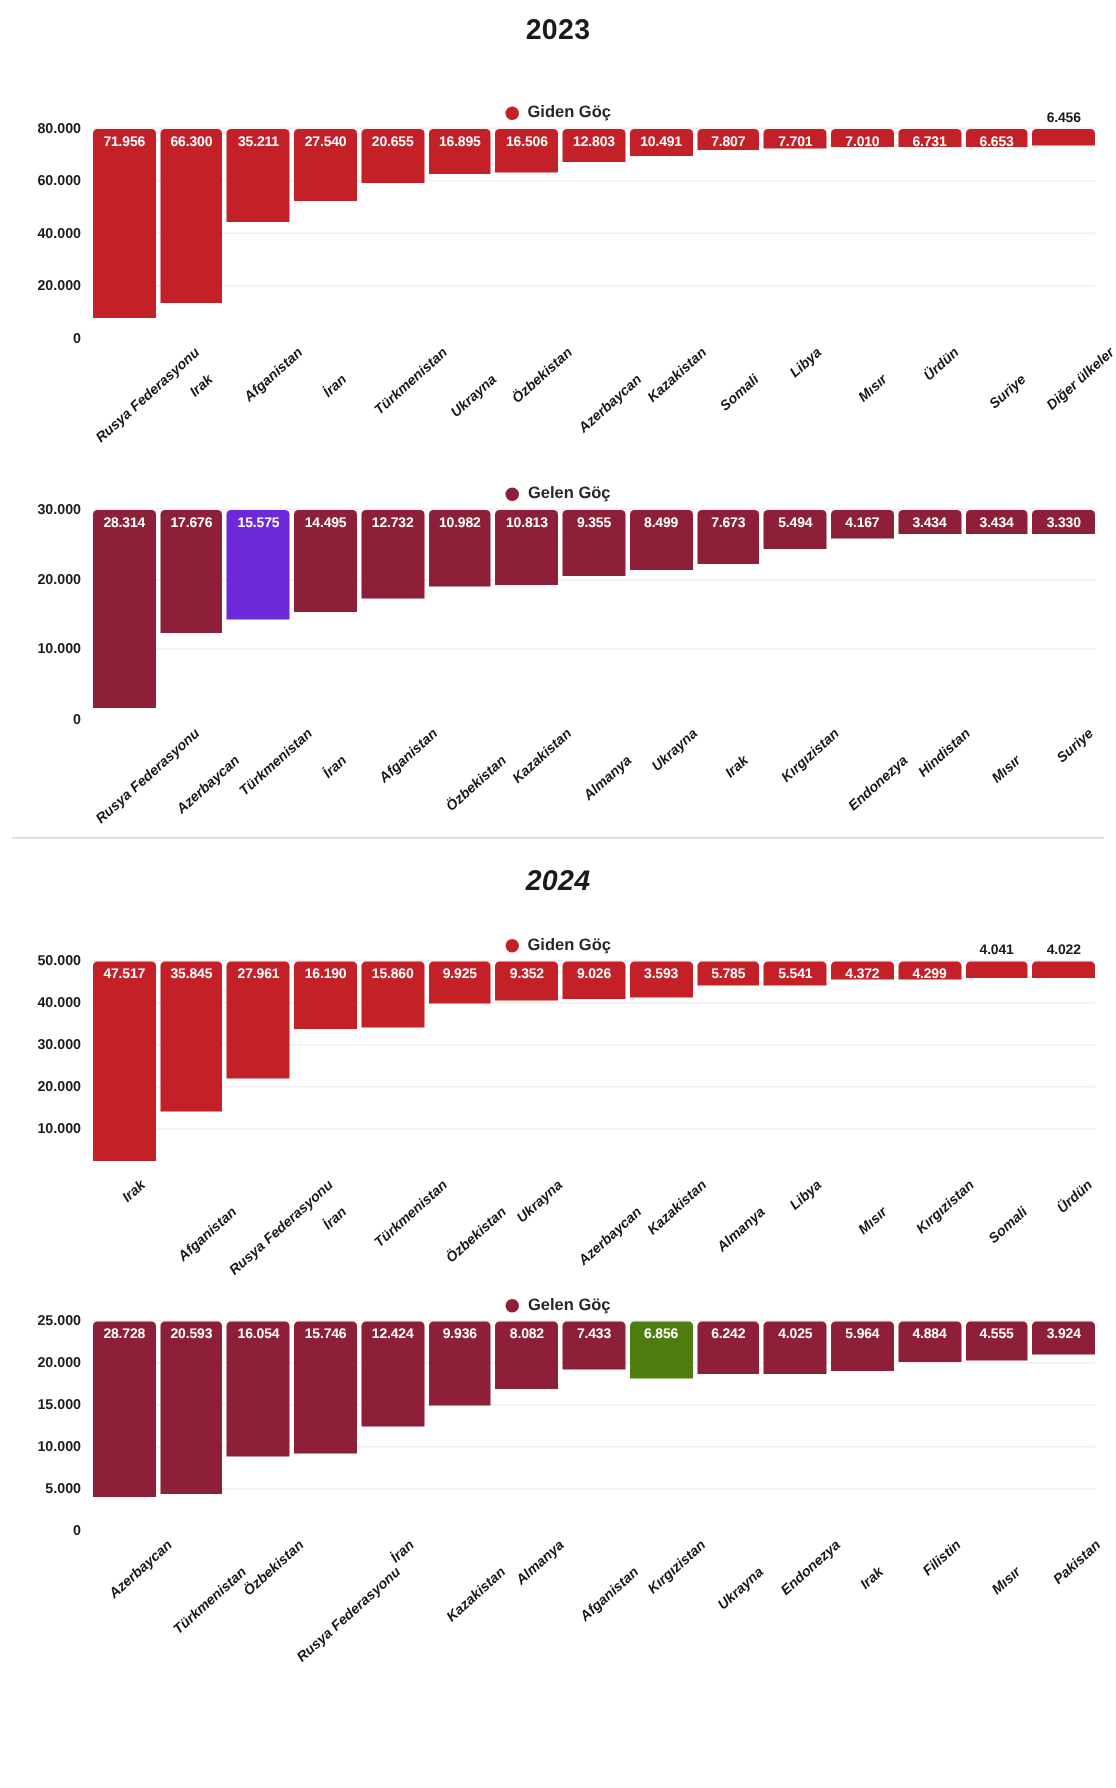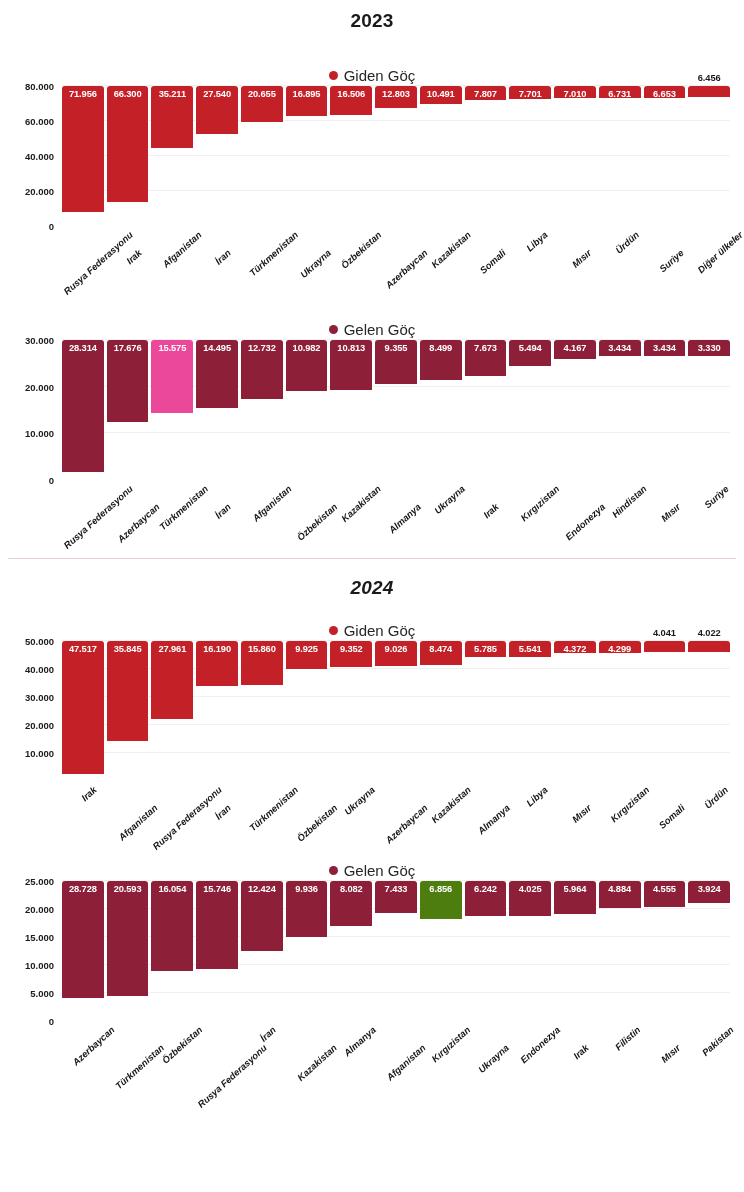--- a/index.html
+++ b/index.html
@@ -31,22 +31,22 @@
     align-items: center;
     justify-content: center;
     gap: 6px;
     height: 22px;
   }
   .legend-dot {
     width: 9px; height: 9px; border-radius: 50%;
     display: inline-block;
   }
   .legend-label {
-    font-size: 15px;
-    font-weight: 400;
+    font-size: 11px;
+    font-weight: 700;
     color: #262626;
   }
 
   .chart {
     position: relative;
     width: 744px;
   }
   .plot {
     position: relative;
     margin-left: 62px;
@@ -306,21 +306,21 @@
               <div class="bar" style="background: rgb(141, 31, 56); height: 132.132px;">
                 <span class="val">28.314</span>
               </div>
             </div>
             <div class="barwrap">
               <div class="bar" style="background: rgb(141, 31, 56); height: 82.488px;">
                 <span class="val">17.676</span>
               </div>
             </div>
             <div class="barwrap">
-              <div class="bar" style="background: #ec4899; height: 72.6833px;">
+              <div class="bar" style="background: #6d28d9; height: 72.6833px;">
                 <span class="val">15.575</span>
               </div>
             </div>
             <div class="barwrap">
               <div class="bar" style="background: rgb(141, 31, 56); height: 67.6433px;">
                 <span class="val">14.495</span>
               </div>
             </div>
             <div class="barwrap">
               <div class="bar" style="background: rgb(141, 31, 56); height: 59.416px;">
@@ -489,21 +489,21 @@
                 <span class="val">9.352</span>
               </div>
             </div>
             <div class="barwrap">
               <div class="bar" style="background: rgb(195, 33, 39); height: 25.2728px;">
                 <span class="val">9.026</span>
               </div>
             </div>
             <div class="barwrap">
               <div class="bar" style="background: rgb(195, 33, 39); height: 23.7272px;">
-                <span class="val">8.474</span>
+                <span class="val">3.593</span>
               </div>
             </div>
             <div class="barwrap">
               <div class="bar" style="background: rgb(195, 33, 39); height: 16.198px;">
                 <span class="val">5.785</span>
               </div>
             </div>
             <div class="barwrap">
               <div class="bar" style="background: rgb(195, 33, 39); height: 15.5148px;">
                 <span class="val">5.541</span>

